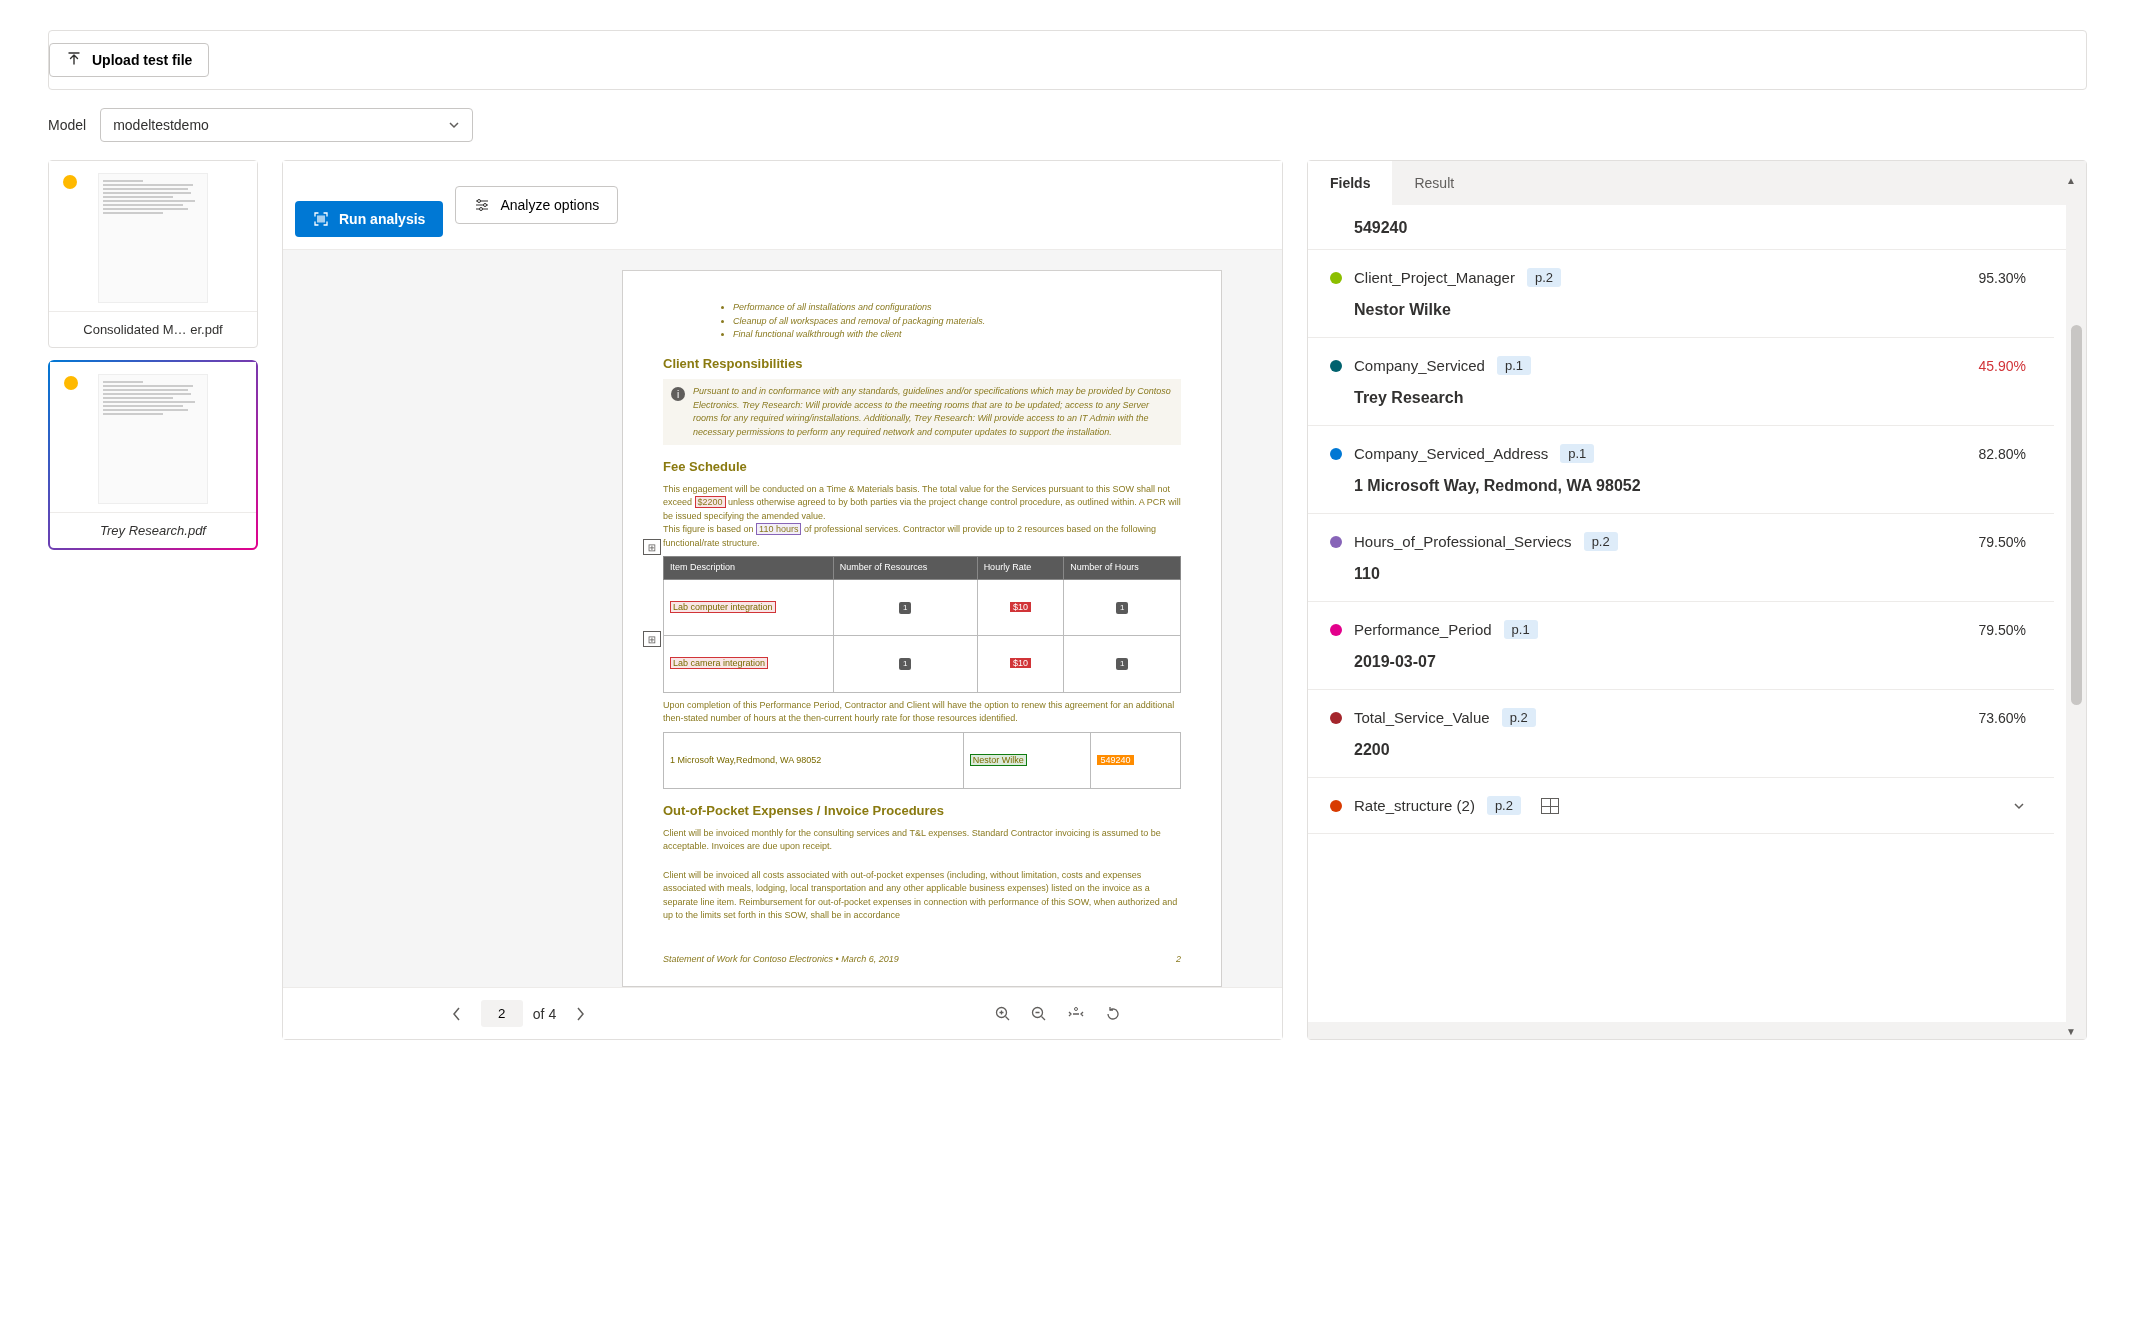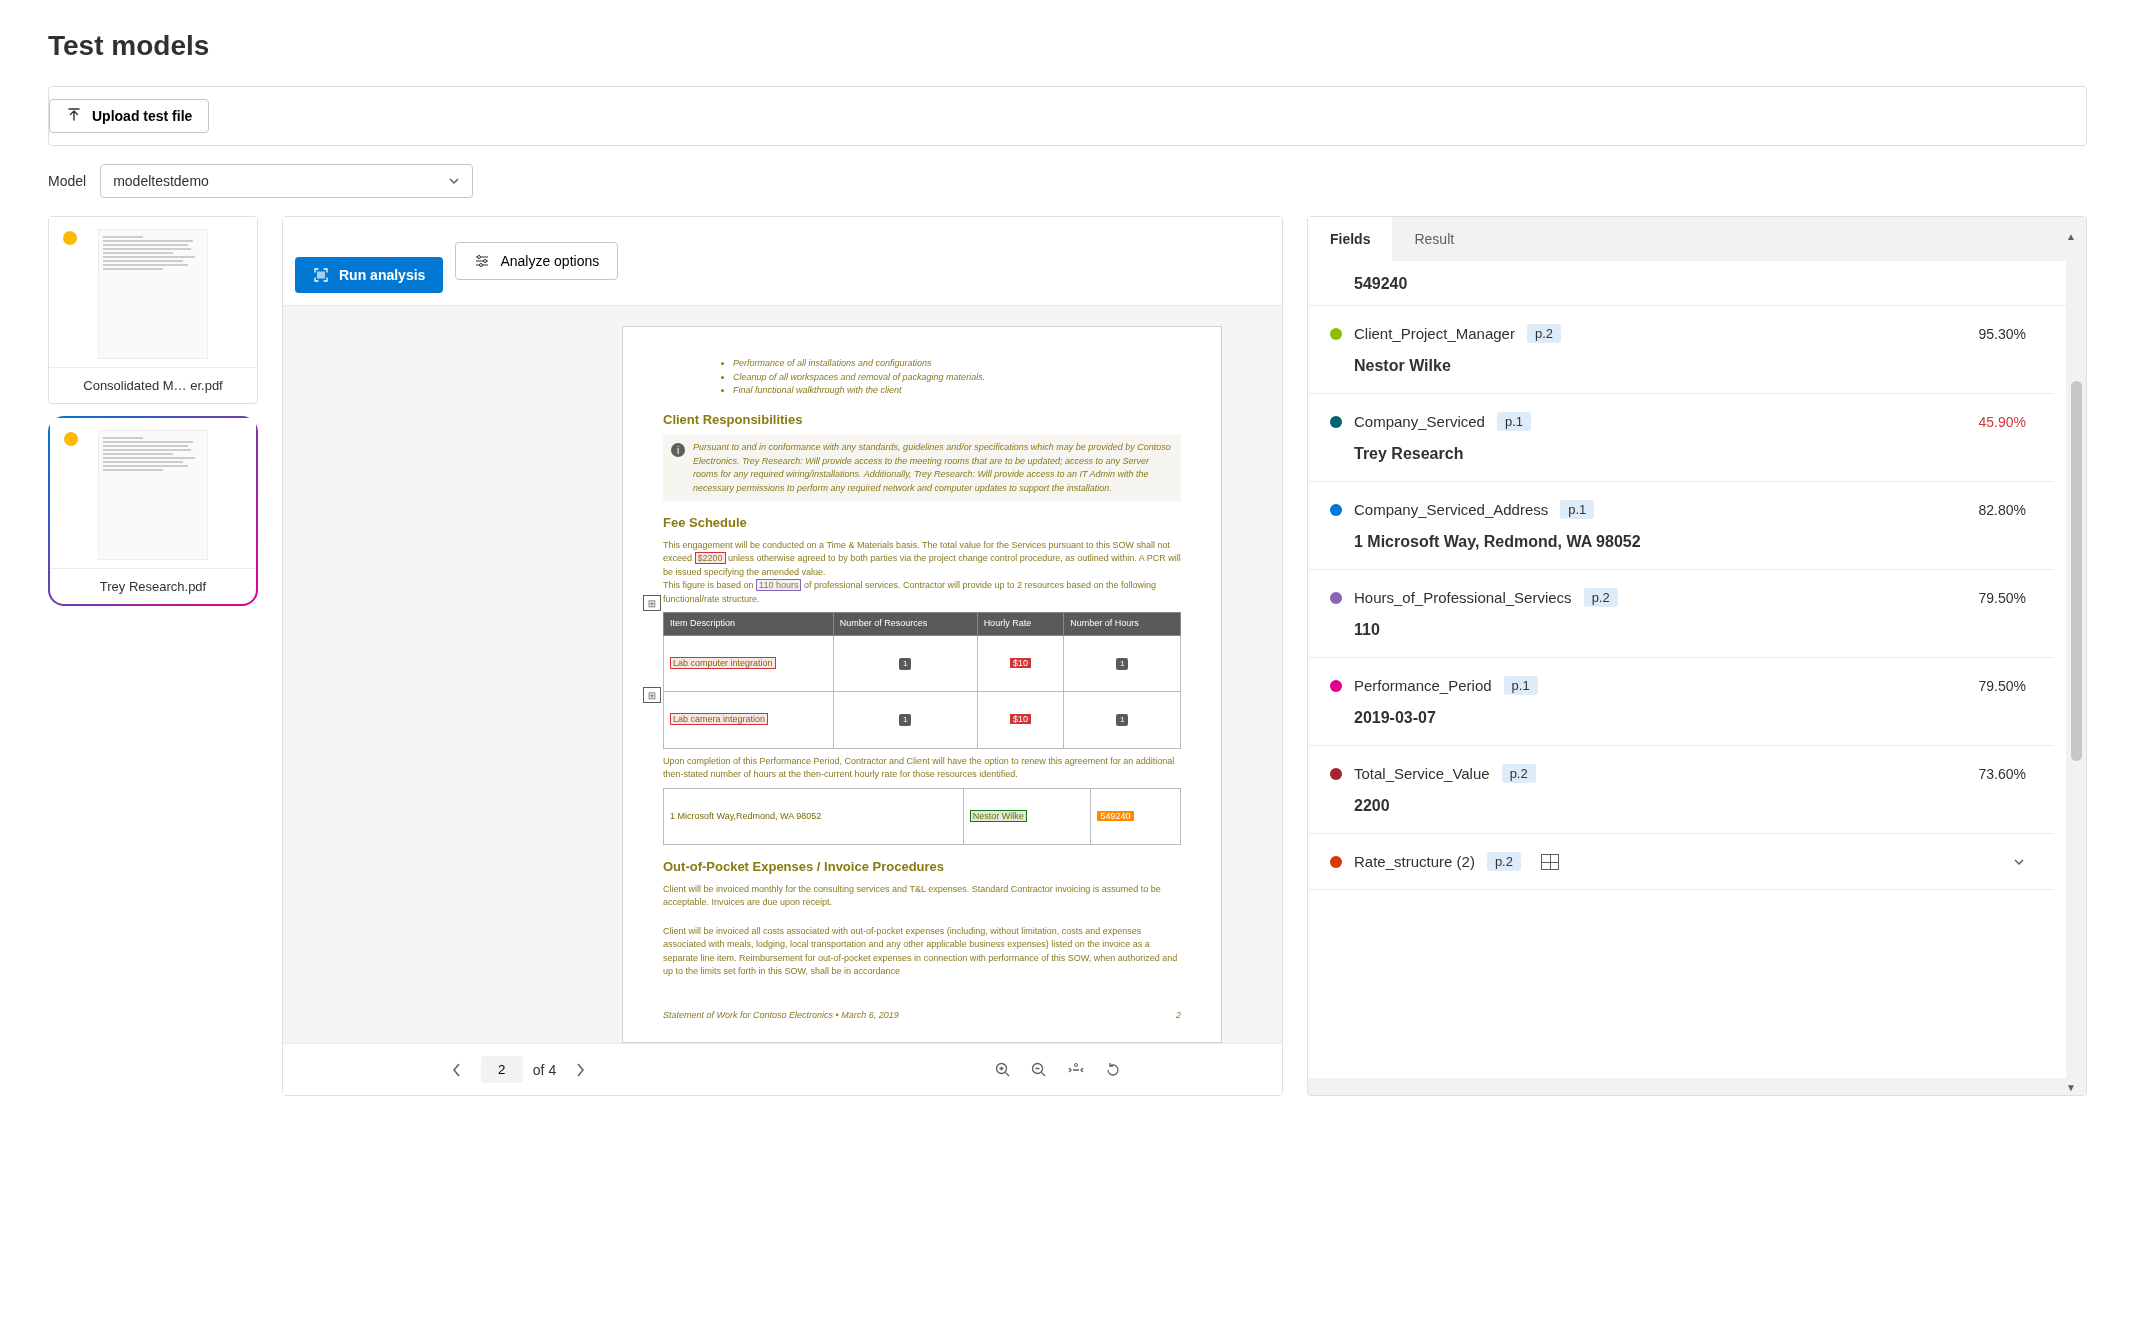--- a/index.html
+++ b/index.html
@@ -10,21 +10,21 @@
 .upload-bar { border: 1px solid #e1dfdd; border-radius: 4px; padding: 12px 0; margin-bottom: 18px; }
 .upload-btn { display: inline-flex; align-items: center; gap: 10px; border: 1px solid #c8c6c4; background: #fff; padding: 8px 16px; margin-left: 0; border-radius: 4px; cursor: pointer; font-size: 14px; font-weight: 600; }
 
 .model-row { display: flex; align-items: center; gap: 14px; margin-bottom: 18px; }
 .model-label { font-size: 14px; }
 .model-select { display: flex; align-items: center; justify-content: space-between; border: 1px solid #c8c6c4; border-radius: 4px; padding: 8px 12px; width: 373px; cursor: pointer; }
 
 .workspace { display: flex; gap: 24px; }
 .file-list { width: 210px; flex-shrink: 0; }
 .file-card { border: 1px solid #e1dfdd; border-radius: 4px; margin-bottom: 12px; cursor: pointer; background: #fff; position: relative; }
-.file-card.selected { border: 2px solid transparent; background: linear-gradient(#fff,#fff) padding-box, linear-gradient(135deg,#0078d4,#e3008c) border-box; border-radius: 16px; }
+.file-card.selected { border: 2px solid transparent; background: linear-gradient(#fff,#fff) padding-box, linear-gradient(135deg,#0078d4,#e3008c) border-box; border-radius: 6px; font-style: italic; }
 .file-thumb { height: 150px; background: #fff; display: flex; align-items: flex-start; justify-content: center; padding: 12px; position: relative; }
 .status-dot { position: absolute; top: 14px; left: 14px; width: 14px; height: 14px; border-radius: 50%; background: #ffb900; }
 .thumb-doc { width: 110px; height: 130px; background: #fafafa; border: 1px solid #eee; font-size: 3px; padding: 4px; color: #999; overflow: hidden; }
 .thumb-doc .line { height: 2px; background: #ccc; margin: 2px 0; }
 .file-name { padding: 10px 12px; border-top: 1px solid #edebe9; font-size: 13px; text-align: center; white-space: nowrap; overflow: hidden; text-overflow: ellipsis; }
 
 .viewer { flex: 1; border: 1px solid #e1dfdd; border-radius: 4px; background: #f5f5f5; display: flex; flex-direction: column; min-width: 0; }
 .viewer-toolbar { padding: 12px; background: #fff; border-bottom: 1px solid #edebe9; display: flex; gap: 12px; align-items: center; }
 .run-btn { display: inline-flex; align-items: center; gap: 10px; background: #0078d4; color: #fff; border: none; padding: 10px 18px; border-radius: 4px; font-weight: 600; font-size: 14px; cursor: pointer; margin-top: 28px; }
 .analyze-btn { display: inline-flex; align-items: center; gap: 10px; background: #fff; border: 1px solid #c8c6c4; padding: 10px 18px; border-radius: 4px; font-size: 14px; cursor: pointer; }
@@ -77,21 +77,20 @@
 .table-icon-sm::after { content: ""; position: absolute; left: 50%; top: 0; bottom: 0; width: 1px; background: #605e5c; }
 .chev-down { margin-left: auto; color: #605e5c; }
 .scroll-down-arrow { text-align: right; padding: 4px 10px 2px 0; color: #605e5c; font-size: 10px; background: #f3f2f1; }
 
 svg { display: block; }
 </style>
 </head>
 <body>
 
 <div class="page">
-  <h1 class="page-title">Test models</h1>
 
   <div class="upload-bar">
     <button class="upload-btn">
       <span>
         <svg width="16" height="16" viewBox="0 0 16 16">
             <path d="M8 12V3m0 0L4.5 6.5M8 3l3.5 3.5M3 1h10" stroke="#323130" stroke-width="1.4" fill="none" stroke-linecap="round"></path>
           </svg>
       </span>
       <span>Upload test file</span>
     </button>

